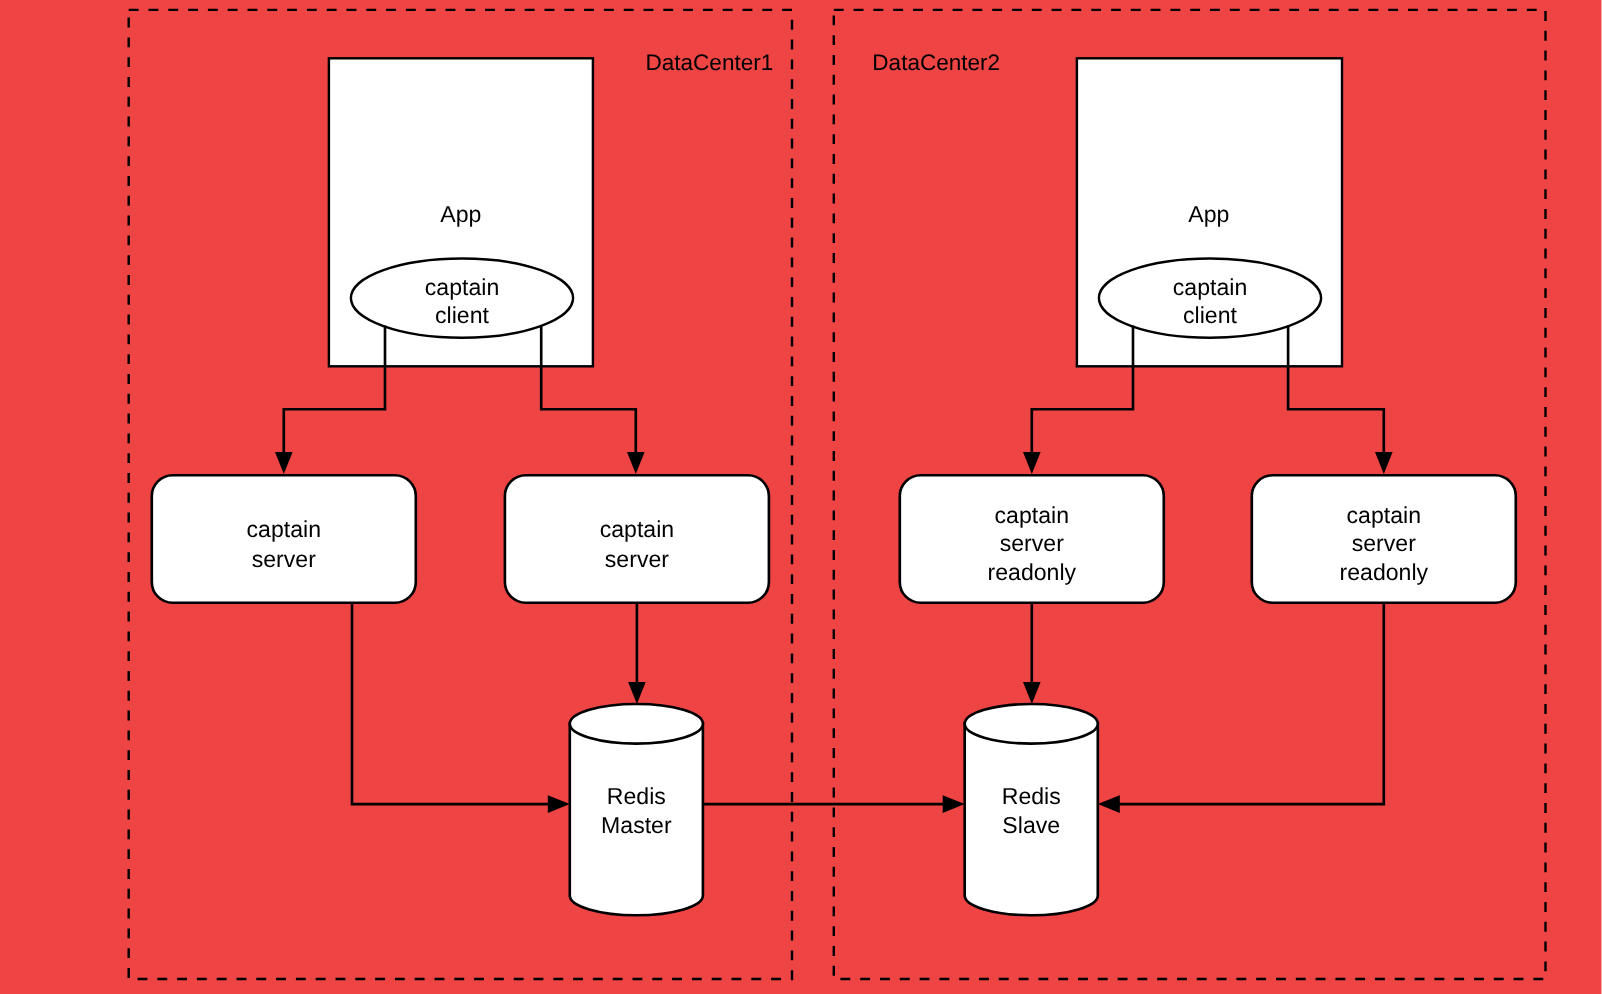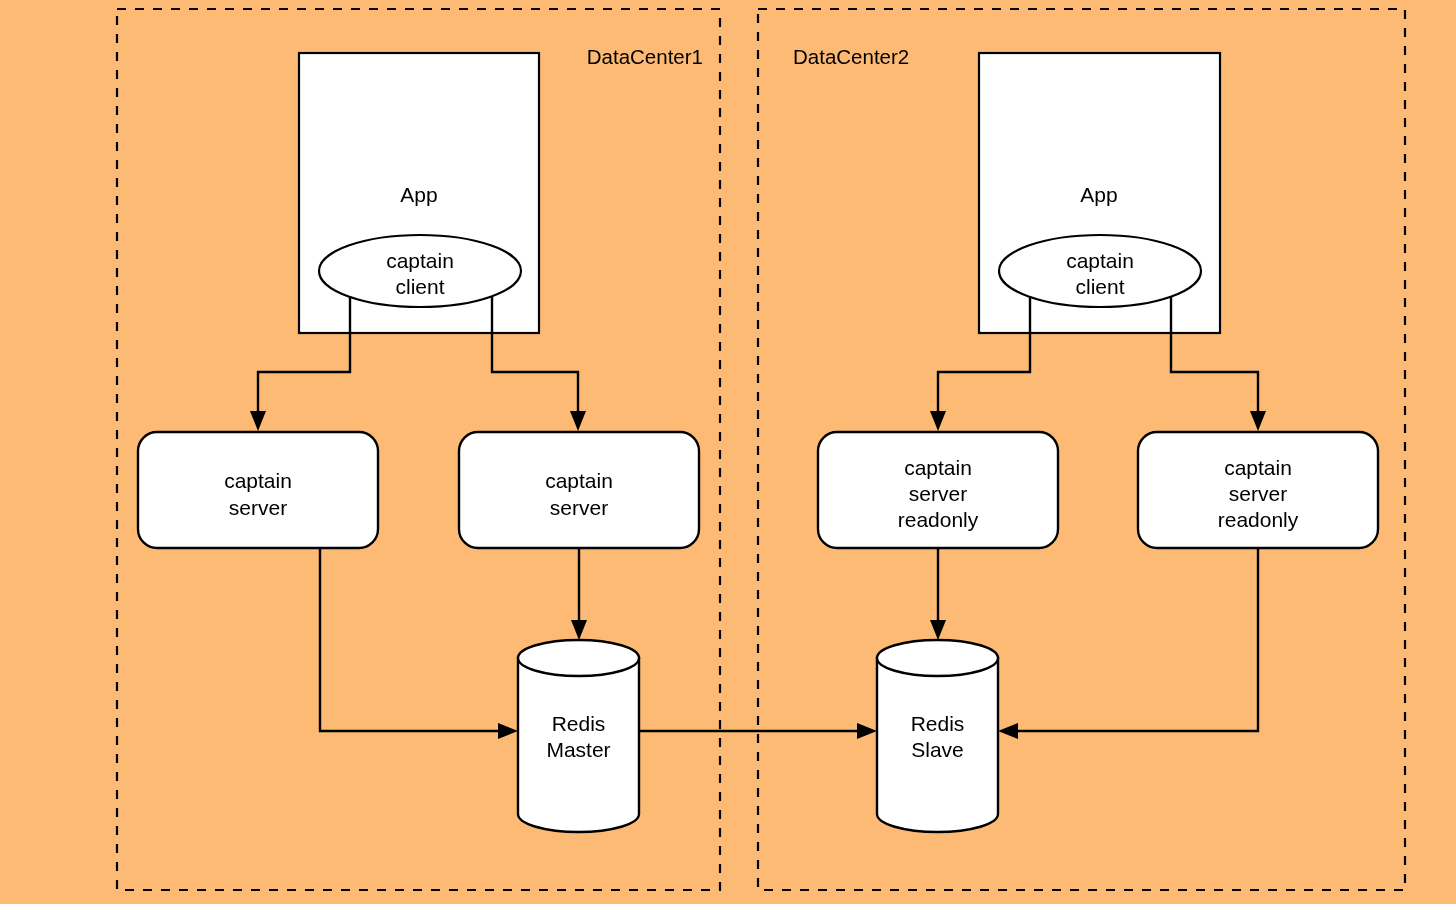--- a/index.html
+++ b/index.html
@@ -9,21 +9,21 @@
     background: #ffffff;
   }
   body {
     font-family: "Liberation Sans", sans-serif;
     -webkit-font-smoothing: antialiased;
   }
   #canvas {
     position: relative;
     width: 1456px;
     height: 904px;
-    background: #fdba74;
+    background: #ef4444;
     overflow: hidden;
   }
   #diagram-svg {
     position: absolute;
     left: 0;
     top: 0;
     width: 1456px;
     height: 904px;
     display: block;
   }

